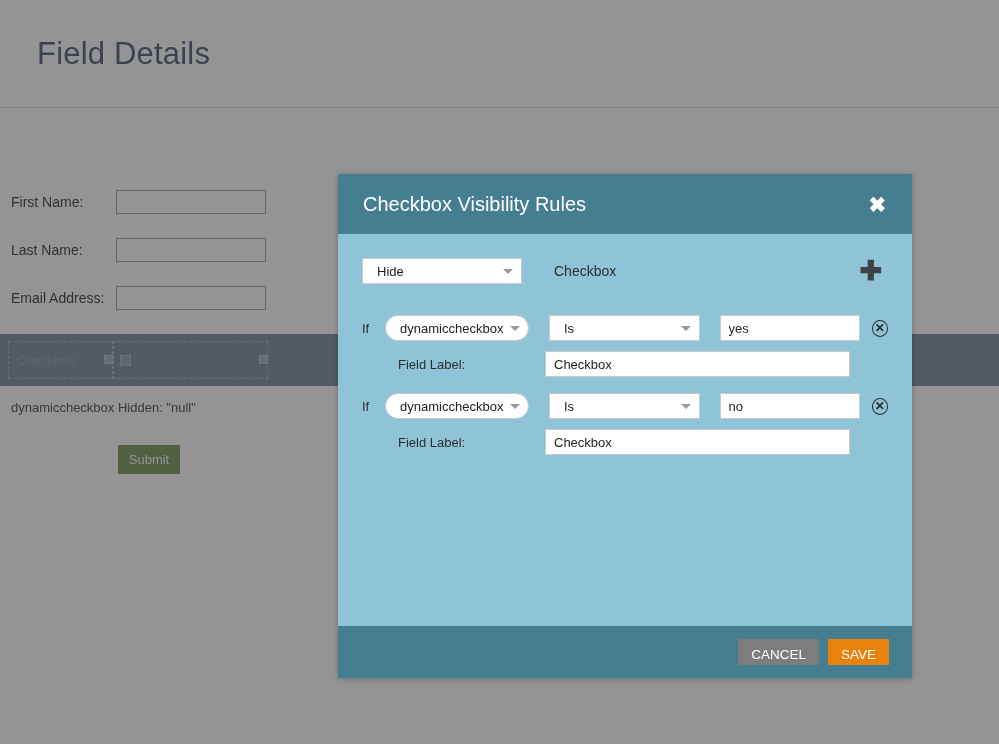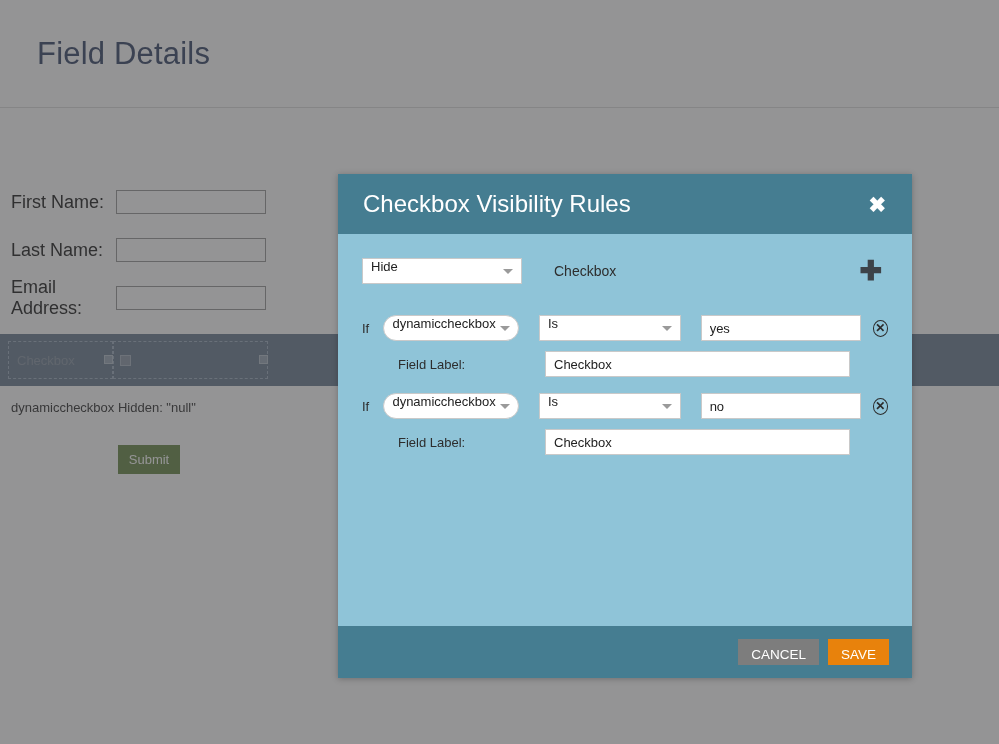--- a/index.html
+++ b/index.html
@@ -44,21 +44,21 @@
   .form-area { padding-top: 70px; }
 
   .form-row {
     display: flex;
     align-items: center;
     height: 48px;
     padding-left: 11px;
   }
   .form-label {
     width: 105px;
-    font-size: 18px;
+    font-size: 14px;
     color: #222222;
   }
   .form-input {
     width: 150px;
     height: 24px;
     background: #ffffff;
     border: 1px solid #9a9a9a;
     font-family: "Liberation Sans", sans-serif;
     font-size: 13px;
     padding: 0 4px;
@@ -145,21 +145,21 @@
   .modal-header {
     height: 60px;
     background: #457d91;
     display: flex;
     align-items: center;
     justify-content: space-between;
     padding: 0 26px 0 25px;
   }
   .modal-title {
     color: #ffffff;
-    font-size: 24px;
+    font-size: 20px;
     font-weight: normal;
   }
   .modal-close {
     color: #ffffff;
     font-size: 21px;
     font-weight: bold;
     line-height: 1;
     cursor: pointer;
     background: none;
     border: none;
@@ -179,21 +179,22 @@
     align-items: center;
     height: 30px;
     margin-bottom: 28px;
   }
   .select-ctl {
     position: relative;
     background: #ffffff;
     border: 1px solid #c9c9c9;
     height: 26px;
     display: flex;
-    padding: 0 22px 0 8px;
+    align-items: center;
+    padding: 0 22px 0 14px;
     font-size: 13px;
     color: #222222;
     cursor: pointer;
   }
   .select-ctl .caret {
     position: absolute;
     right: 8px;
     top: 50%;
     margin-top: -2px;
     width: 0; height: 0;
@@ -229,21 +230,21 @@
     height: 28px;
   }
   .if-label {
     width: 24px;
     font-size: 13px;
     color: #2d2d2d;
   }
   .sel-field { width: 148px; border-radius: 13px; }
   .sel-op    { width: 155px; margin-left: 20px; }
   .rule-value {
-    width: 160px;
+    width: 140px;
     height: 26px;
     margin-left: 20px;
     background: #ffffff;
     border: 1px solid #c9c9c9;
     font-family: "Liberation Sans", sans-serif;
     font-size: 13px;
     padding: 0 8px;
     color: #222222;
   }
   .del-btn {

